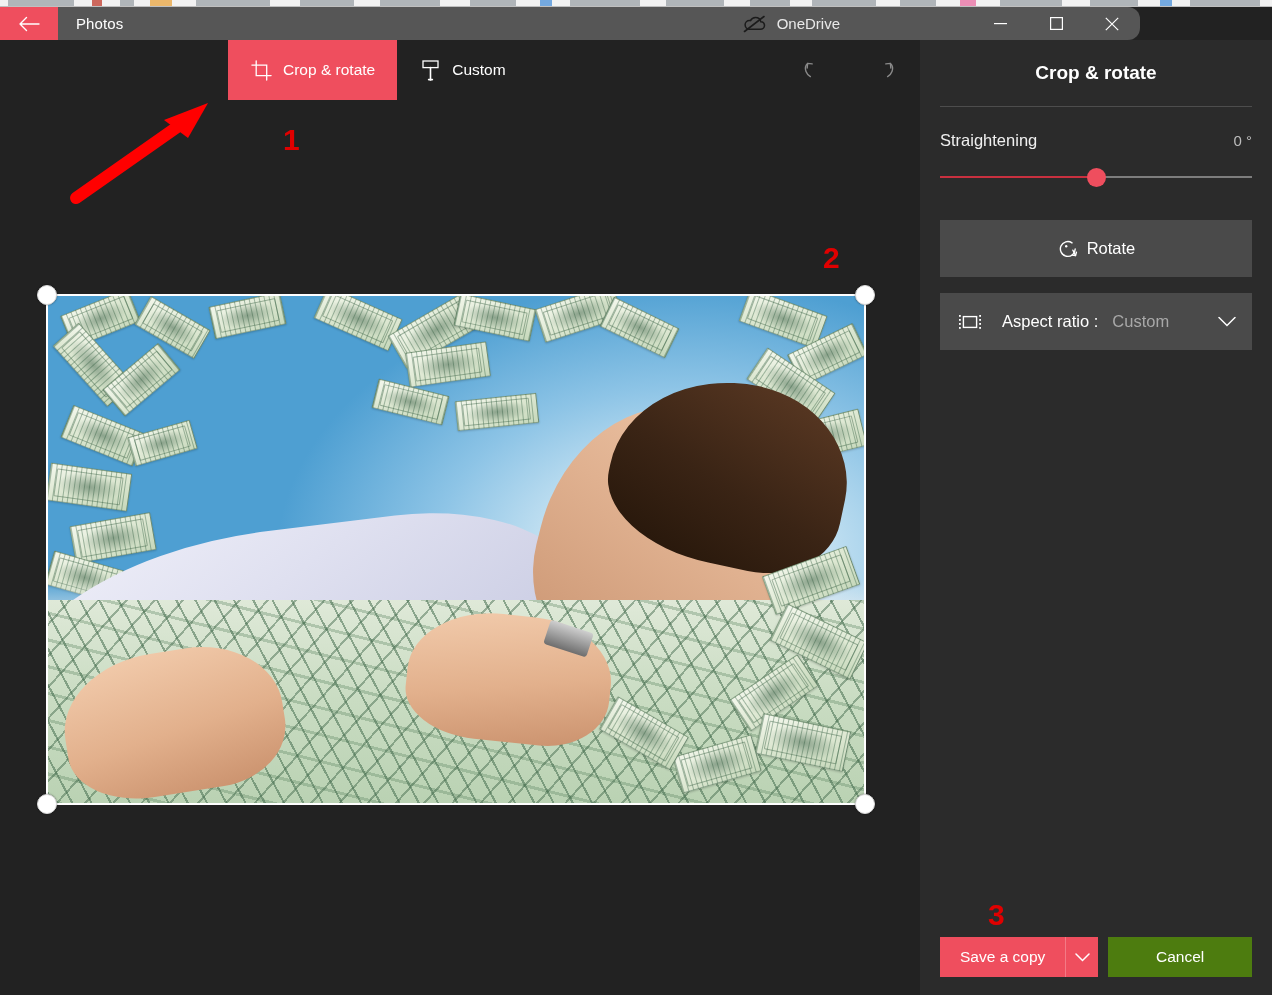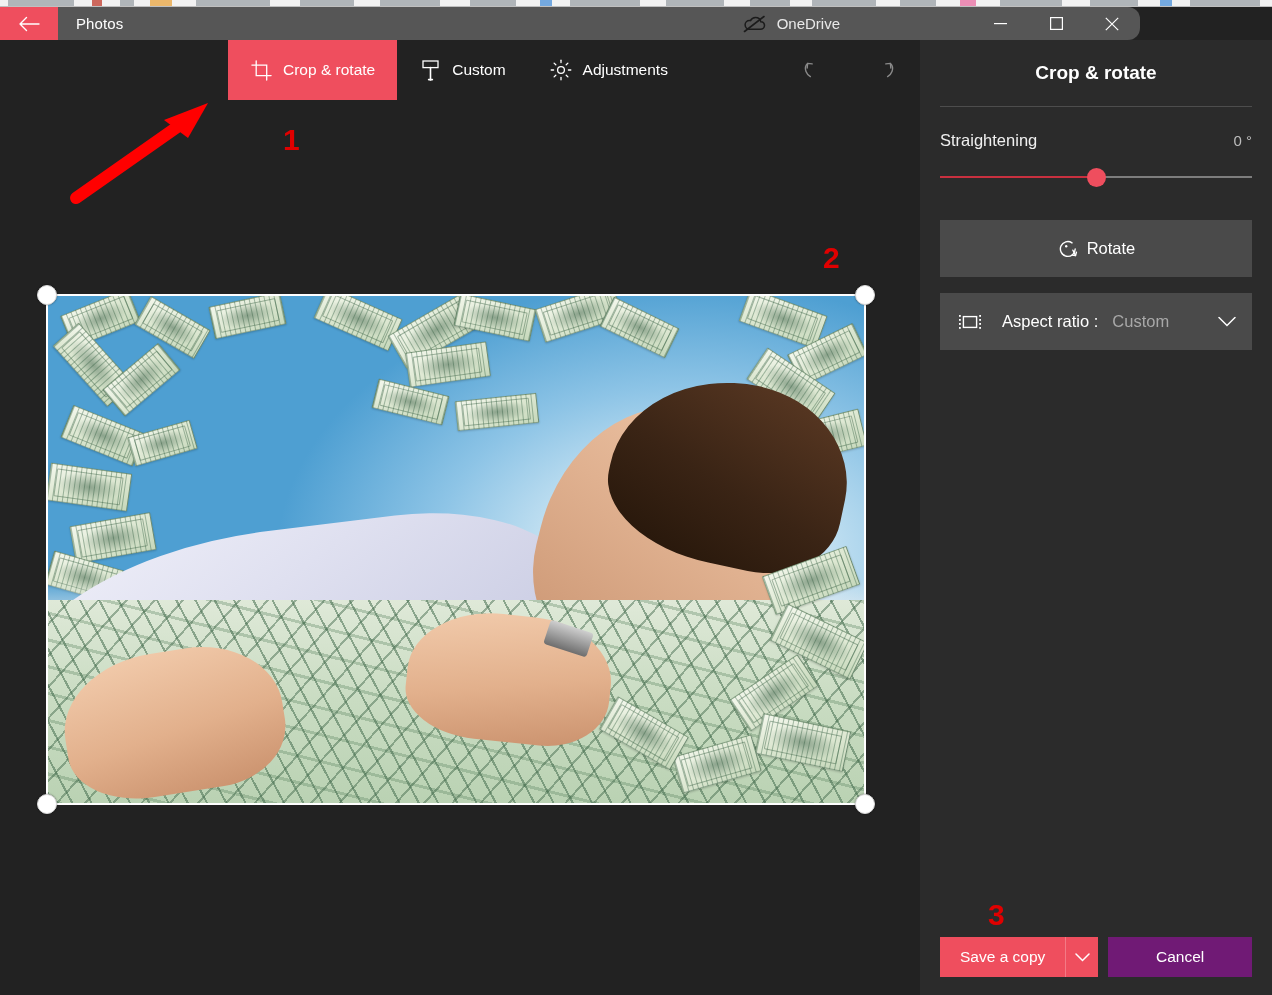--- a/index.html
+++ b/index.html
@@ -221,21 +221,21 @@
     background: #ef4e5e; color: #ffffff; border: none; height: 40px;
     padding: 0 20px; font-size: 15.5px; cursor: pointer;
     font-family: "Liberation Sans", sans-serif;
   }
   .save-caret {
     background: #ef4e5e; width: 33px; height: 40px; border: none; cursor: pointer;
     display: flex; align-items: center; justify-content: center;
     border-left: 1px solid rgba(255,255,255,.25);
   }
   .cancel-btn {
-    flex: 1; background: #701a75; color: #ffffff; border: none; height: 40px;
+    flex: 1; background: #4d7c0f; color: #ffffff; border: none; height: 40px;
     font-size: 15.5px; cursor: pointer; font-family: "Liberation Sans", sans-serif;
   }
 </style>
 </head>
 <body>
 
 <div id="app">
 
   <div class="bg-strip">
     <div class="ribbon-bits">
@@ -316,38 +316,20 @@
         <span class="glyph">
           <svg width="17" height="21" viewBox="0 0 17 21" fill="none">
             <rect x="1" y="1" width="15" height="6.6" stroke="#ffffff" stroke-width="1.3"></rect>
             <path d="M8.5 7.6V20" stroke="#ffffff" stroke-width="1.6" stroke-linecap="round"></path>
             <path d="M6.6 19.6h3.8" stroke="#ffffff" stroke-width="1.6" stroke-linecap="round"></path>
           </svg>
         </span>
         <span>Custom</span>
       </div>
 
-      <div class="cmd-tab">
-        <span class="glyph">
-          <svg width="22" height="22" viewBox="0 0 22 22" fill="none">
-            <circle cx="11" cy="11" r="3.4" stroke="#ffffff" stroke-width="1.3"></circle>
-            <g stroke="#ffffff" stroke-width="1.3" stroke-linecap="round">
-              <path d="M11 1.2V3.6"></path>
-                <path d="M11 18.4V20.8"></path>
-              <path d="M1.2 11H3.6"></path>
-                <path d="M18.4 11H20.8"></path>
-              <path d="M4.1 4.1L5.8 5.8"></path>
-                <path d="M16.2 16.2L17.9 17.9"></path>
-              <path d="M17.9 4.1L16.2 5.8"></path>
-                <path d="M5.8 16.2L4.1 17.9"></path>
-            </g>
-          </svg>
-        </span>
-        <span>Adjustments</span>
-      </div>
     </div>
 
     <div class="cmd-right">
       <div class="icon-btn">
         <svg width="24" height="24" viewBox="0 0 24 24" fill="none">
           <path d="M6.6 5.4C4.4 7.4 3.6 9.6 5 13.6c.8 2.3 2.6 4 4.4 5" stroke="#8a8a8a" stroke-width="1.4" stroke-linecap="round" fill="none"></path>
           <path d="M6.6 5.4l4.6.5M6.6 5.4l-.4 4.6" stroke="#8a8a8a" stroke-width="1.4" stroke-linecap="round"></path>
         </svg>
       </div>
       <div class="icon-btn">

